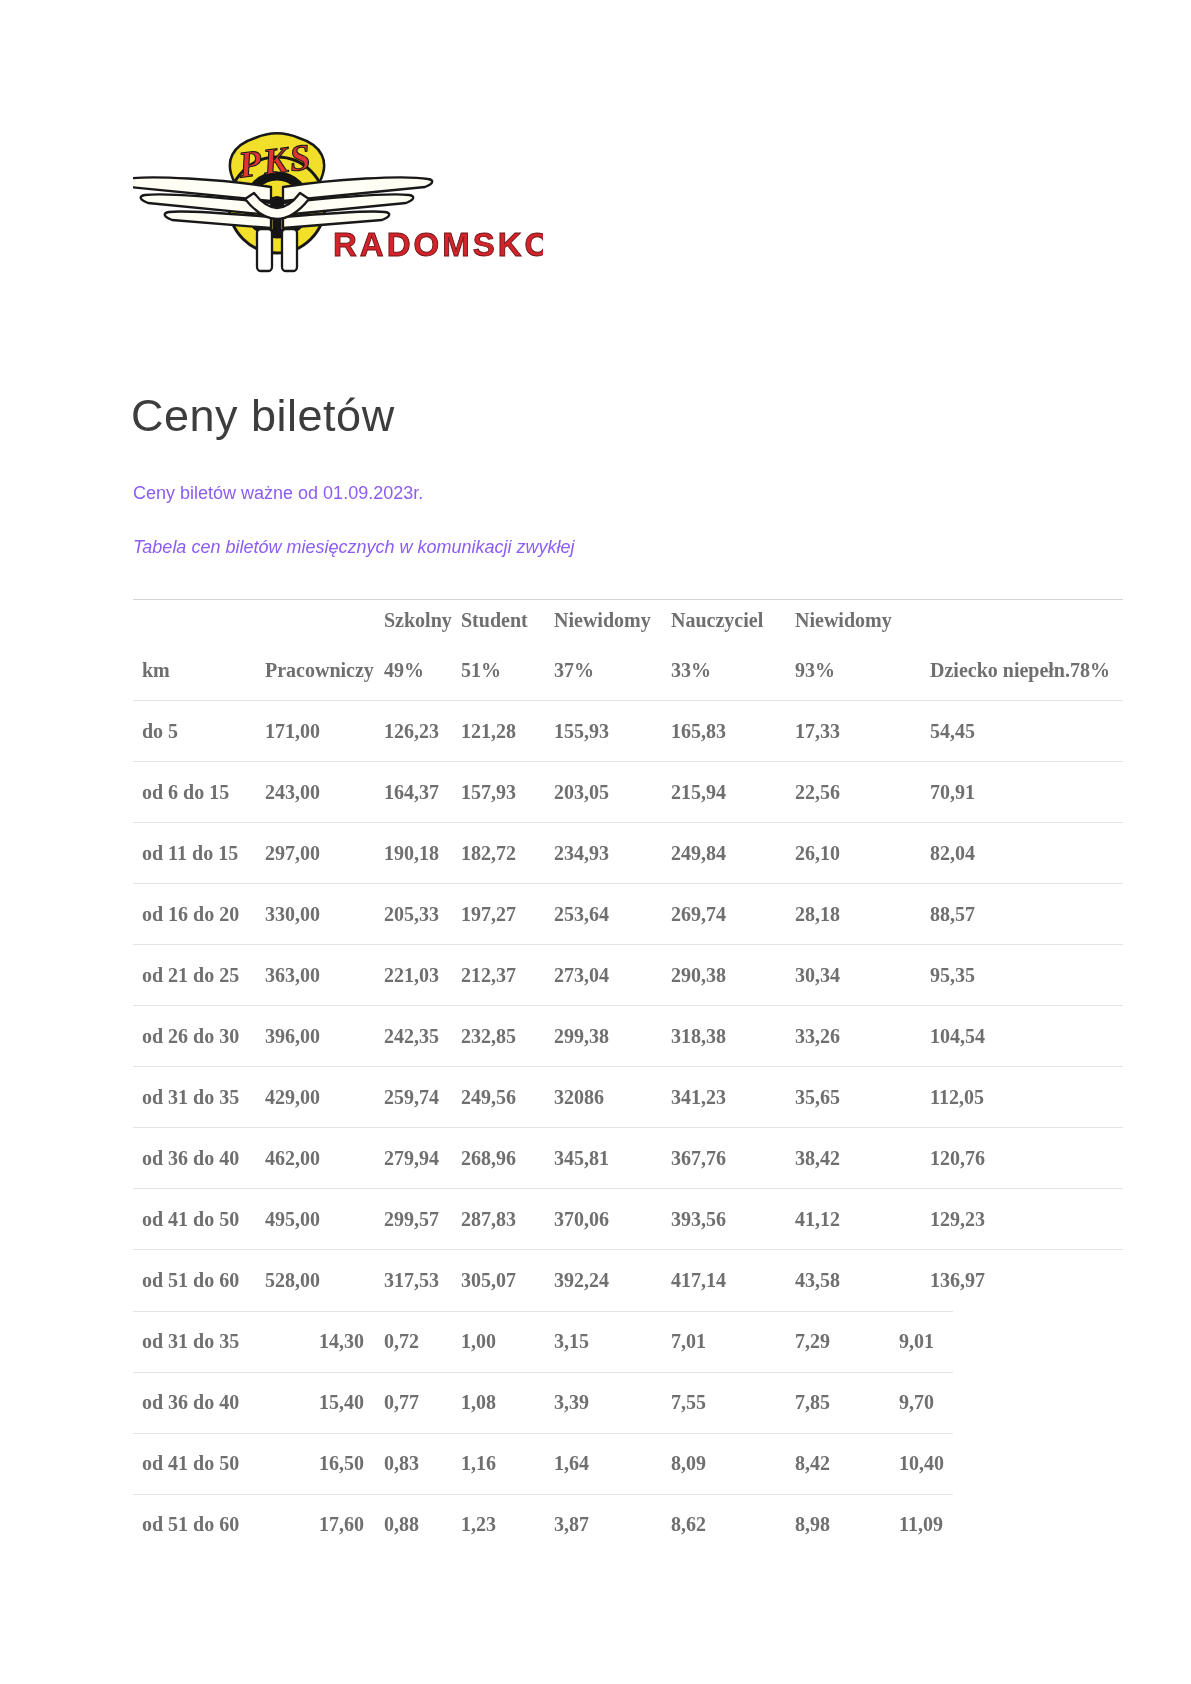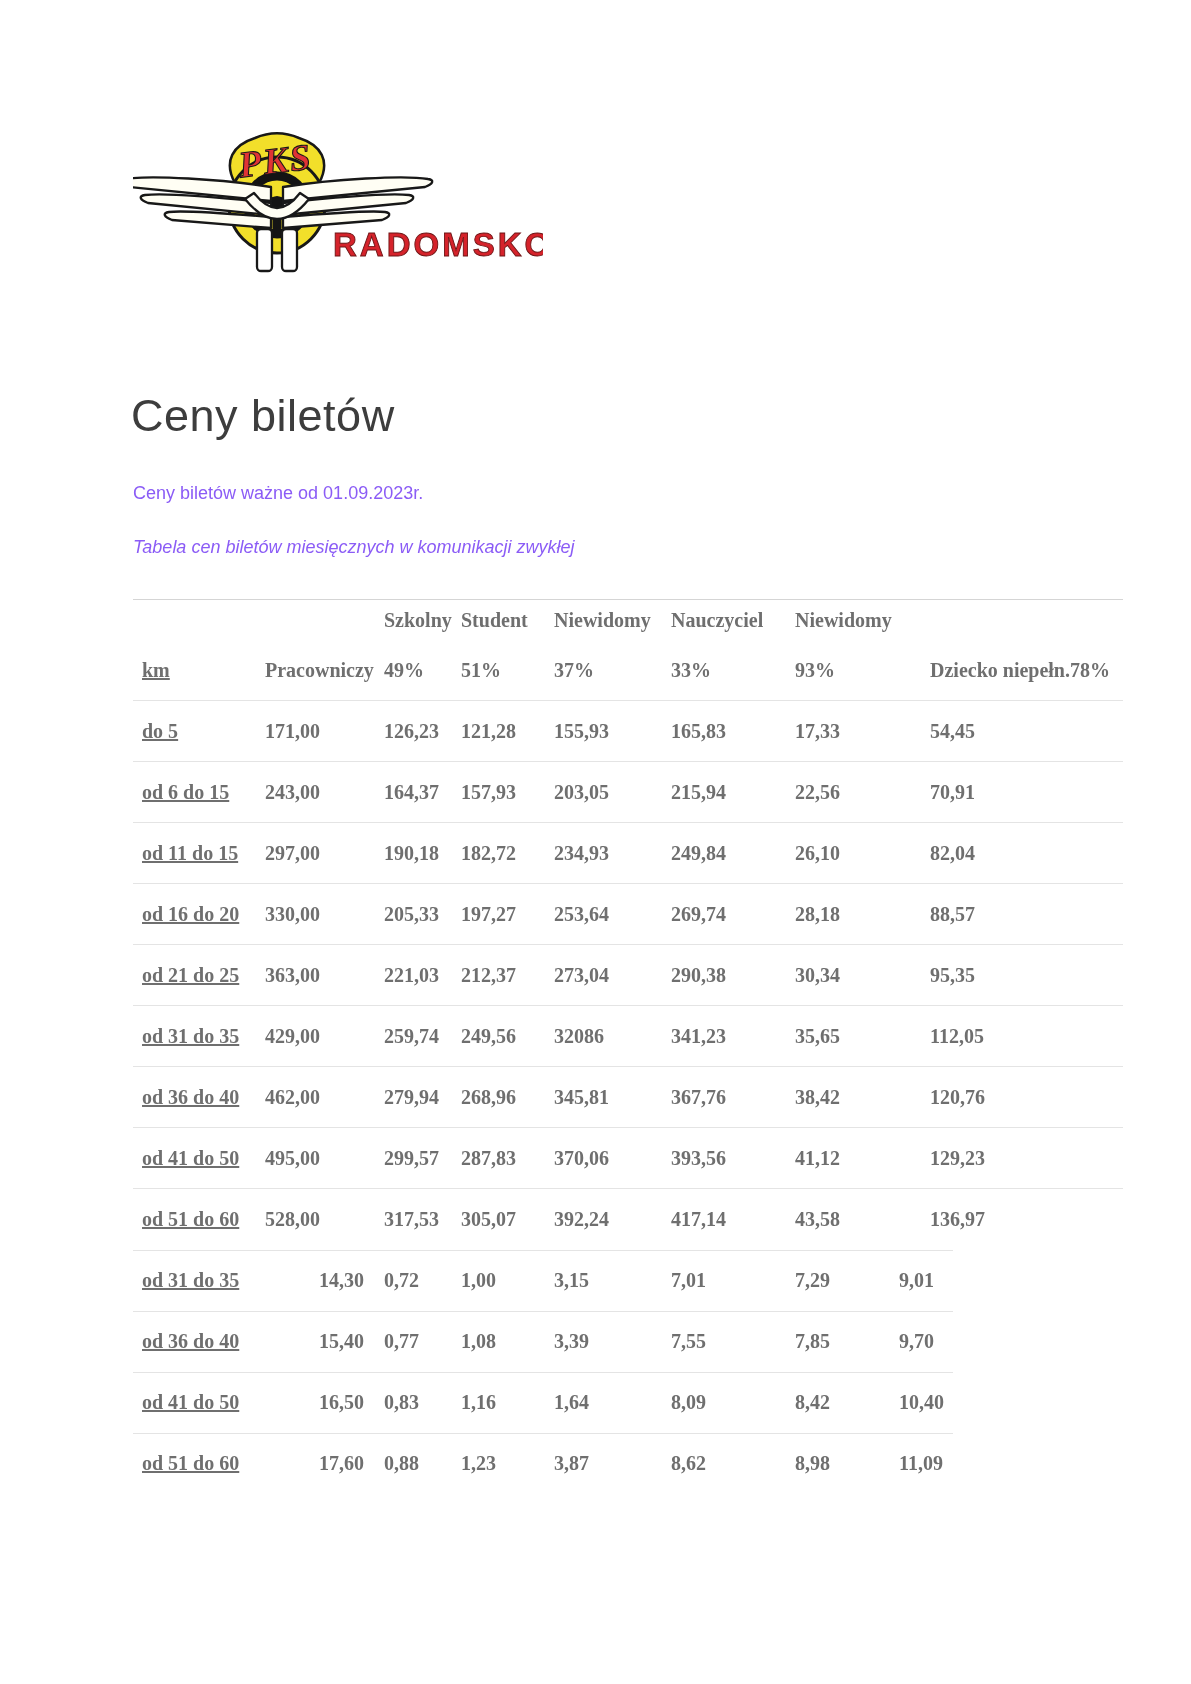--- a/index.html
+++ b/index.html
@@ -13,21 +13,21 @@
   .para{position:absolute;left:133px;margin:0;font-size:18px;color:#8b5cf6;}
   .para.p1{top:483px;}
   .para.p2{top:537px;font-style:italic;}
   
   .tables{position:absolute;left:133px;top:583px;margin-top:16px;}
   table{border-collapse:collapse;table-layout:fixed;
         font-family:"Liberation Serif",serif;font-weight:700;font-size:20px;color:#6f6f6f;}
   table.monthly{width:990px;border-top:1px solid #d5d5d5;}
   table.single{width:820px;border-top:1px solid #e4e4e4;}
   th,td{padding:0 0 0 2px;text-align:left;font-weight:700;overflow:hidden;white-space:nowrap;}
-  th:first-child,td:first-child{padding-left:9px;text-decoration:underline;}
+  th:first-child,td:first-child{padding-left:9px;}
   thead tr.hrow1 th{height:40px;vertical-align:middle;}
   thead tr.hrow2 th{height:60px;vertical-align:middle;}
   tbody tr{height:61px;}
   tbody td{border-top:1px solid #e4e4e4;vertical-align:middle;}
   table.single tbody tr:first-child td{border-top:none;}
   table.single tbody td:nth-child(2){text-align:right;padding-right:18px;}
 </style>
 </head>
 <body>
 
@@ -155,20 +155,30 @@
             <td>od 21 do 25</td>
             <td>363,00</td>
             <td>221,03</td>
             <td>212,37</td>
             <td>273,04</td>
             <td>290,38</td>
             <td>30,34</td>
             <td>95,35</td>
           </tr>
           <tr>
+            <td>od 26 do 30</td>
+            <td>396,00</td>
+            <td>242,35</td>
+            <td>232,85</td>
+            <td>299,38</td>
+            <td>318,38</td>
+            <td>33,26</td>
+            <td>104,54</td>
+          </tr>
+          <tr>
             <td>od 31 do 35</td>
             <td>429,00</td>
             <td>259,74</td>
             <td>249,56</td>
             <td>32086</td>
             <td>341,23</td>
             <td>35,65</td>
             <td>112,05</td>
           </tr>
           <tr>

